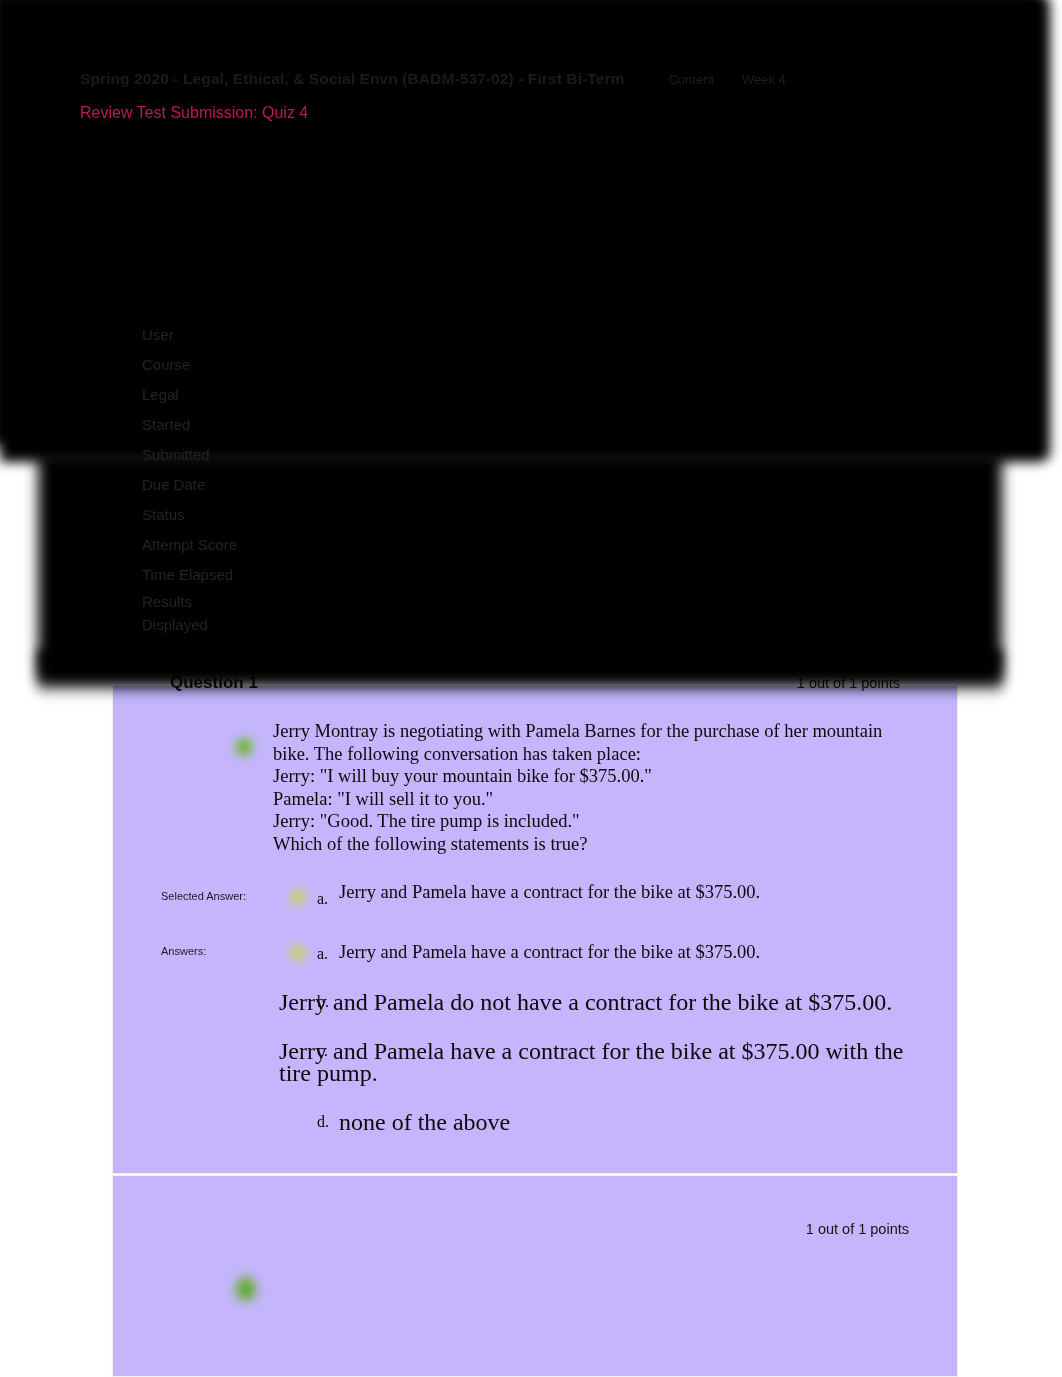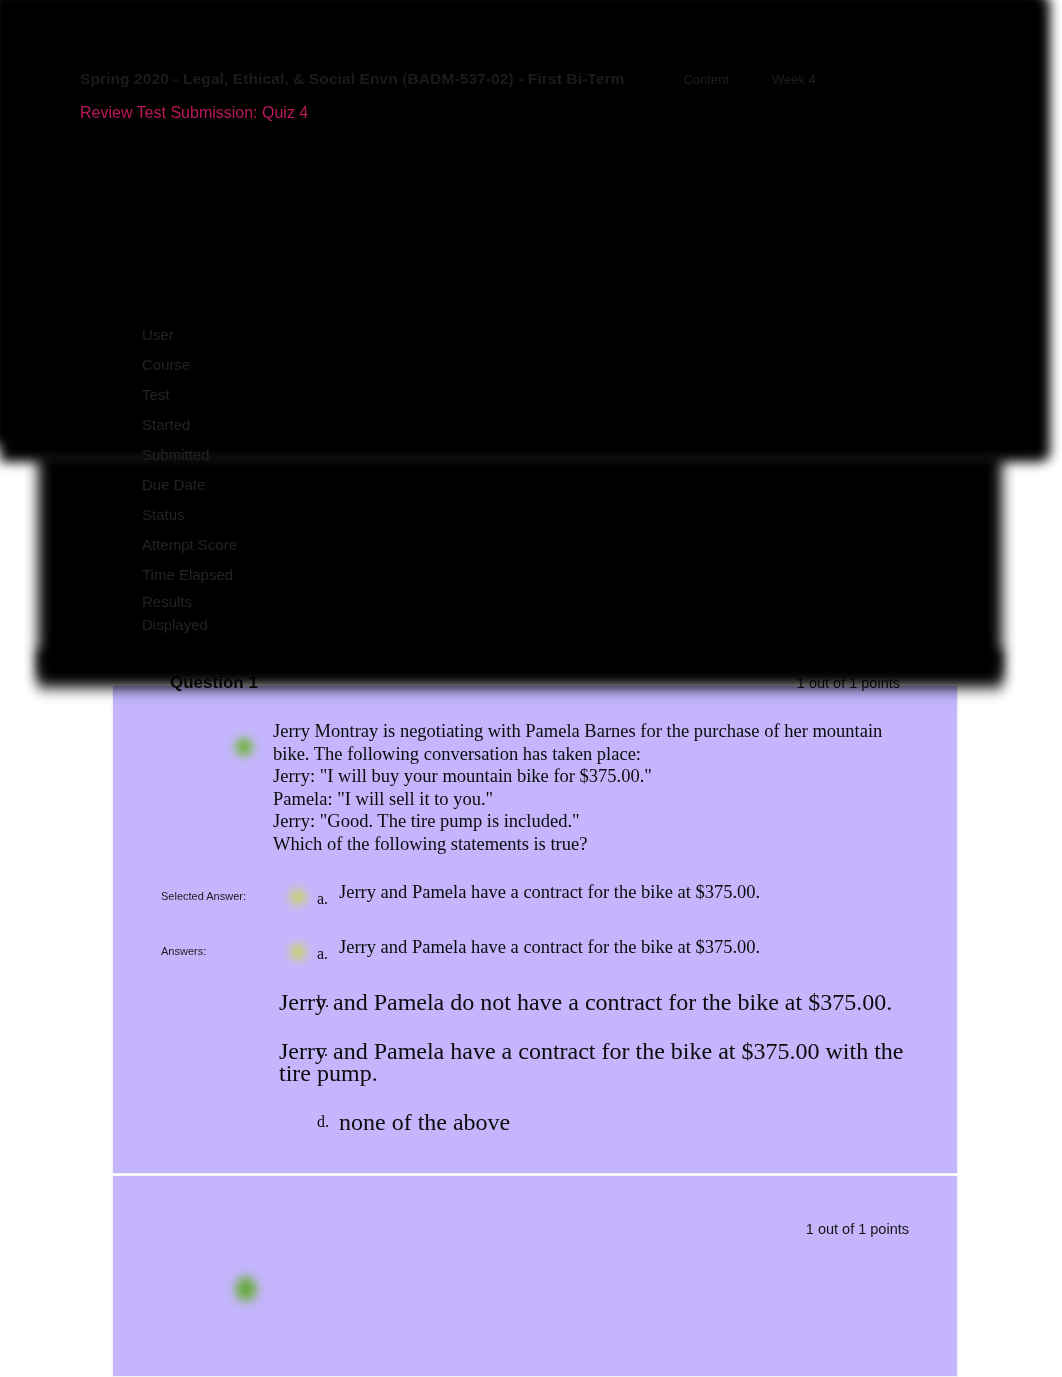--- a/index.html
+++ b/index.html
@@ -75,21 +75,21 @@
     height: 200px;
     z-index: 40;
     pointer-events: none;
   }
   .crumb-row {
     position: absolute;
     left: 80px;
     top: 70px;
     display: flex;
     align-items: baseline;
-    gap: 15px;
+    gap: 0;
     white-space: nowrap;
     justify-content: flex-end;
   }
   .course-title {
     font-size: 15.5px;
     font-weight: bold;
     color: #1b1b1b;
     letter-spacing: 0.1px;
   }
   .crumb-link {
@@ -315,21 +315,21 @@
 
         <div class="ans-row">
           <div class="ans-label">Selected Answer:</div>
           <div class="ans-marker-cell">
             <span class="marker-opt"></span>
           </div>
           <div class="ans-letter">a.</div>
           <div class="ans-text">Jerry and Pamela have a contract for the bike at $375.00.</div>
         </div>
 
-        <div class="ans-row" style="margin-top:26px;">
+        <div class="ans-row" style="margin-top:26px;align-items:flex-end;">
           <div class="ans-label">Answers:</div>
           <div class="ans-marker-cell">
             <span class="marker-opt"></span>
           </div>
           <div class="ans-letter">a.</div>
           <div class="ans-text">Jerry and Pamela have a contract for the bike at $375.00.</div>
         </div>
 
         <div class="opt-row" style="margin-top:30px;">
           <div class="opt-marker-cell"></div>
@@ -371,21 +371,21 @@
       <span class="course-title">Spring 2020 - Legal, Ethical, &amp; Social Envn (BADM-537-02) - First Bi-Term</span>
       <span class="crumb-link">Content</span>
       <span class="crumb-link second">Week 4</span>
     </div>
     <div class="page-heading">Review Test Submission: Quiz 4</div>
   </div>
 
   <div class="detail-list">
     <div class="detail-row">User</div>
     <div class="detail-row">Course</div>
-    <div class="detail-row">Test</div>
+    <div class="detail-row">Legal</div>
     <div class="detail-row">Started</div>
     <div class="detail-row">Submitted</div>
     <div class="detail-row">Due Date</div>
     <div class="detail-row">Status</div>
     <div class="detail-row">Attempt Score</div>
     <div class="detail-row">Time Elapsed</div>
     <div class="detail-row two-line">Results</div>
     <div class="detail-row two-line">Displayed</div>
   </div>
 

